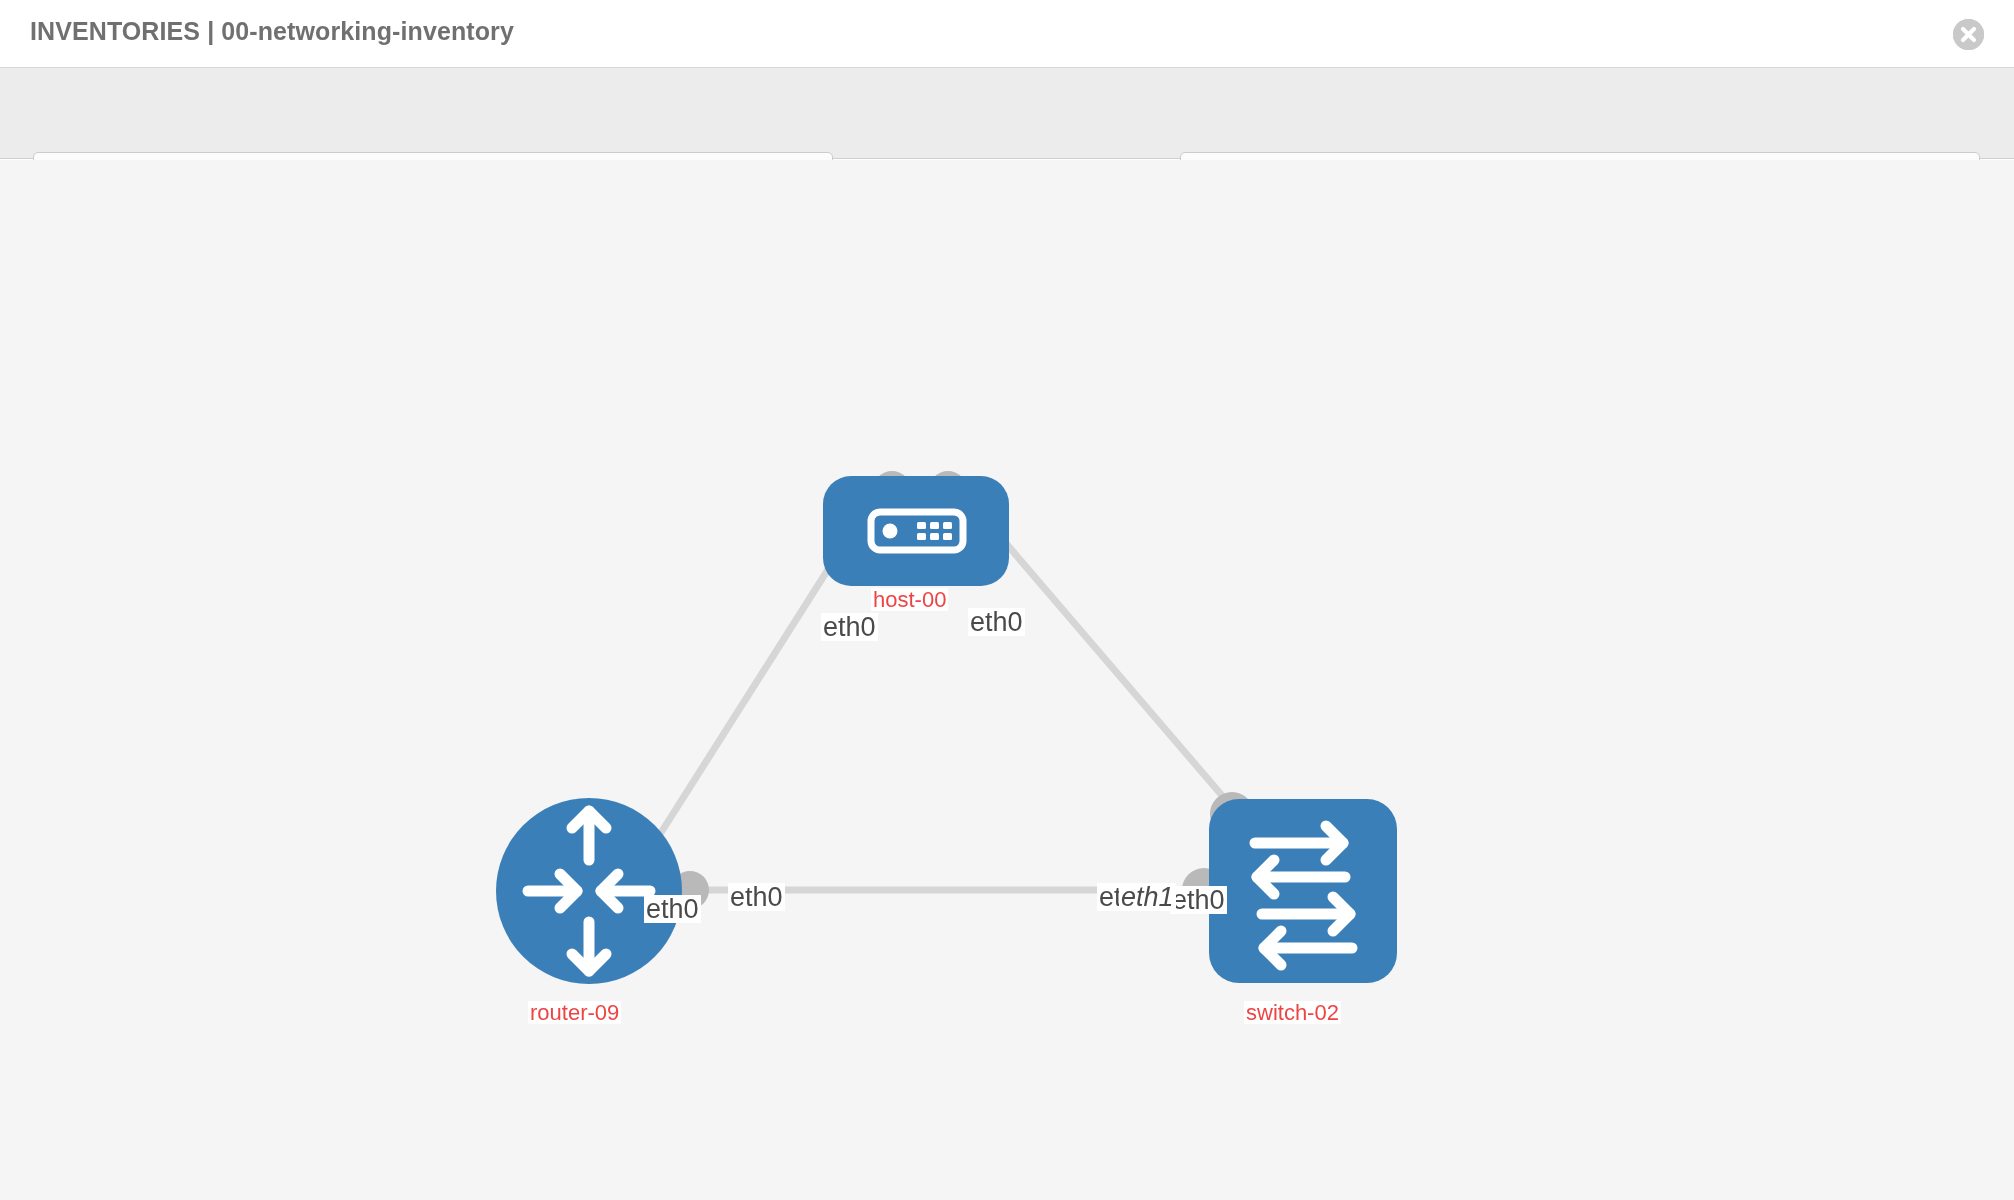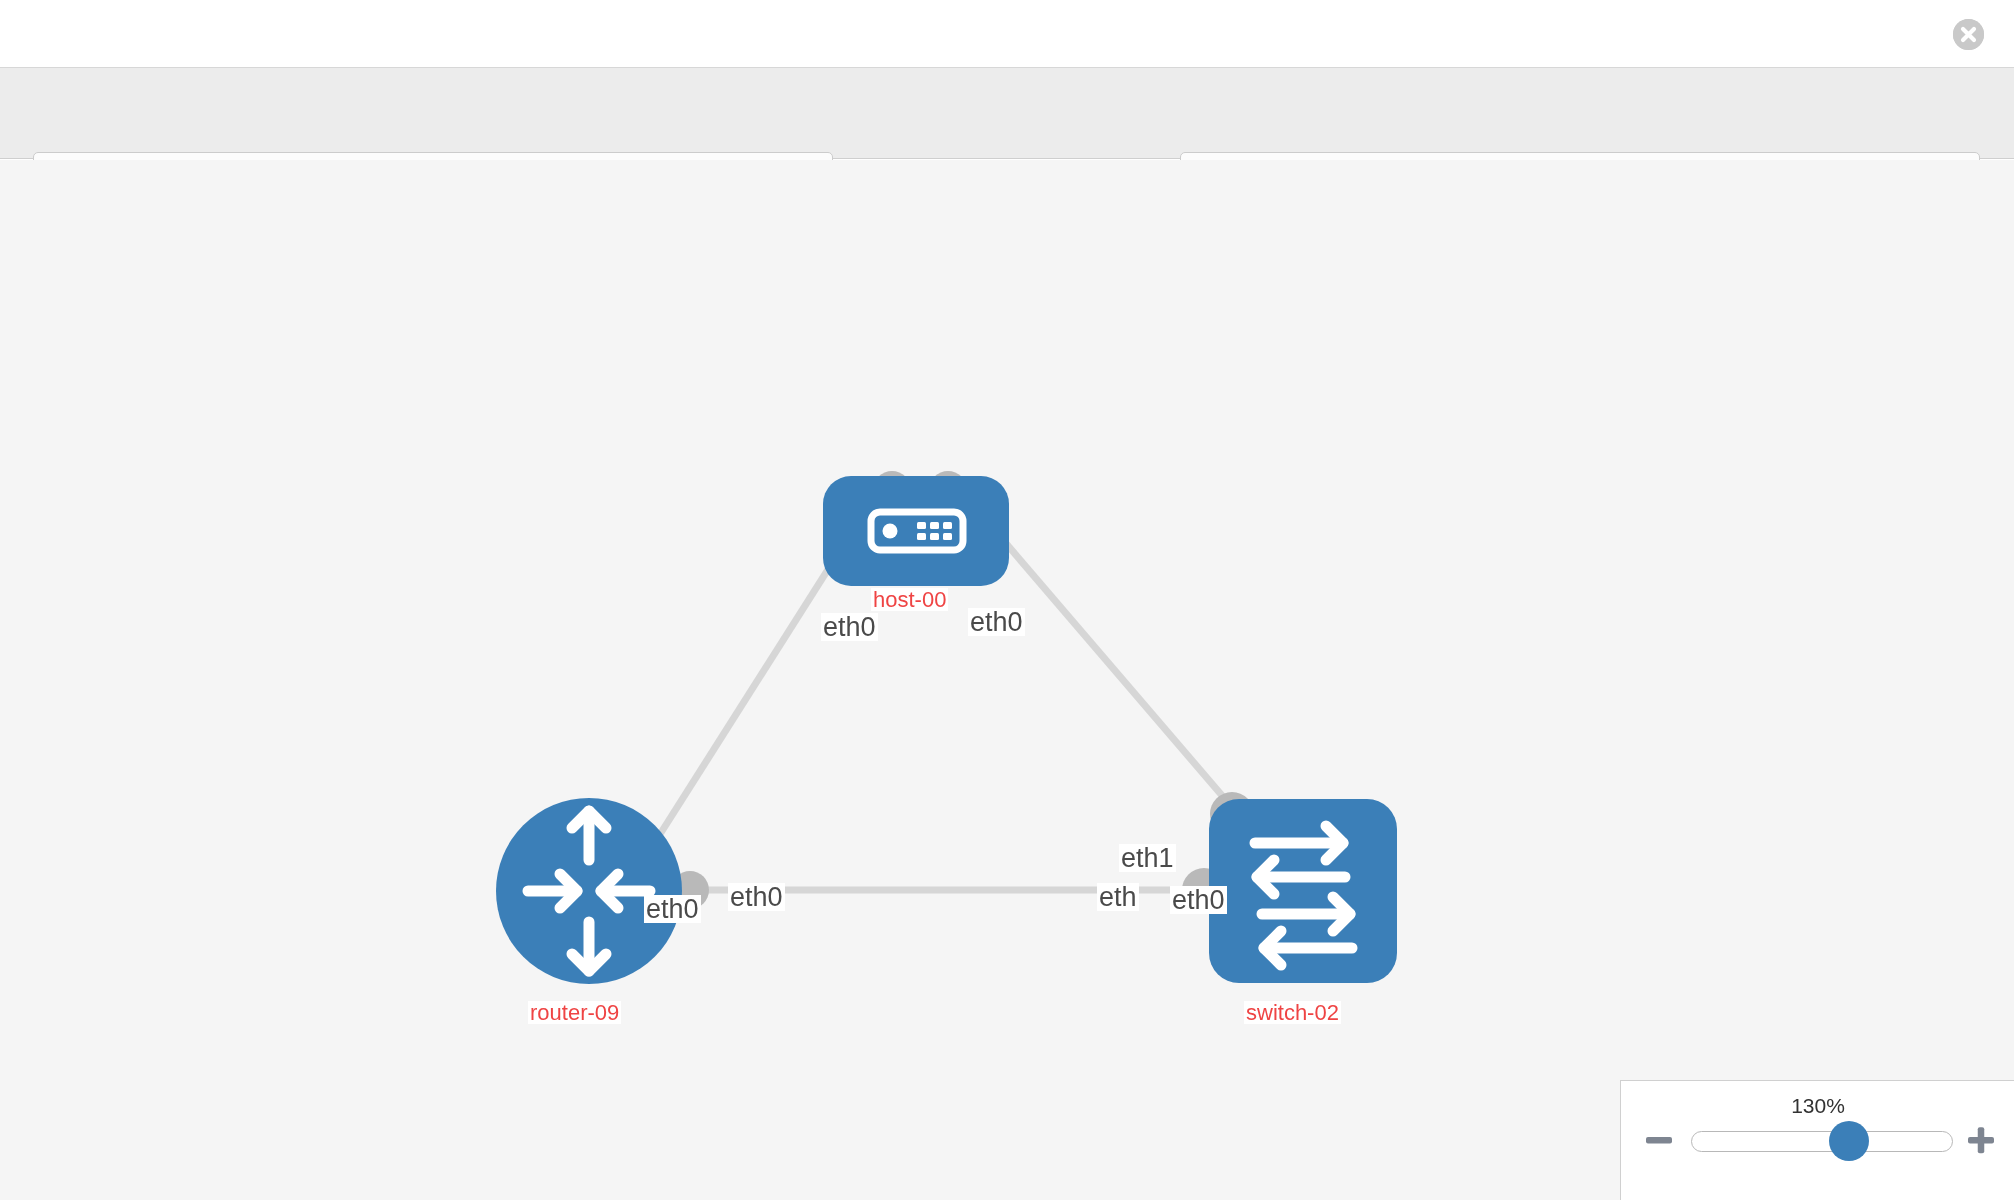--- a/index.html
+++ b/index.html
@@ -188,20 +188,21 @@
     background: #3b7fb8;
     cursor: grab;
   }
 </style>
 </head>
 <body>
 
 <div id="app">
 
   <div class="header">
+    <div class="page-title">INVENTORIES | 00-networking-inventory</div>
 
     <div class="close-btn">
       <svg width="31" height="31" viewBox="0 0 31 31" aria-hidden="true">
         <circle cx="15.5" cy="15.5" r="15.5" fill="#c9c9c9"></circle>
         <path d="M10 10 L21 21 M21 10 L10 21" stroke="#ffffff" stroke-width="4.2" stroke-linecap="round"></path>
       </svg>
     </div>
   </div>
 
   <div class="toolbar">
@@ -310,36 +311,17 @@
     <div class="node-label" style="left:871px; top:428px;">host-00</div>
     <div class="node-label" style="left:528px; top:841px;">router-09</div>
     <div class="node-label" style="left:1244px; top:841px;">switch-02</div>
 
     <div class="iface-label" style="left:821px; top:453px;">eth0</div>
     <div class="iface-label" style="left:968px; top:448px;">eth0</div>
     <div class="iface-label" style="left:644px; top:735px;">eth0</div>
     <div class="iface-label" style="left:1170px; top:726px;">eth0</div>
     <div class="iface-label" style="left:728px; top:723px;">eth0</div>
     <div class="iface-label" style="left:1097px; top:723px;">eth</div>
-    <div class="iface-label" style="left:1119px; top:684px;">eth1</div>
+    <div class="iface-label" style="left:1119px; top:723px;font-style:italic;">eth1</div>
   </div>
 
-  <div class="zoom-panel">
-    <div class="zoom-level">130%</div>
-
-    <div class="zoom-minus">
-      <svg width="34" height="34" viewBox="0 0 34 34" aria-hidden="true">
-        <rect x="4" y="14" width="26" height="6.5" rx="2" fill="#7e8591"></rect>
-      </svg>
-    </div>
-
-    <div class="zoom-track"></div>
-    <div class="zoom-thumb" style="left: 207.64px;"></div>
-
-    <div class="zoom-plus">
-      <svg width="34" height="34" viewBox="0 0 34 34" aria-hidden="true">
-        <rect x="4" y="14" width="26" height="6.5" rx="2" fill="#7e8591"></rect>
-        <rect x="13.75" y="4.25" width="6.5" height="26" rx="2" fill="#7e8591"></rect>
-      </svg>
-    </div>
-  </div>
 
 </div>
 
 </body></html>

